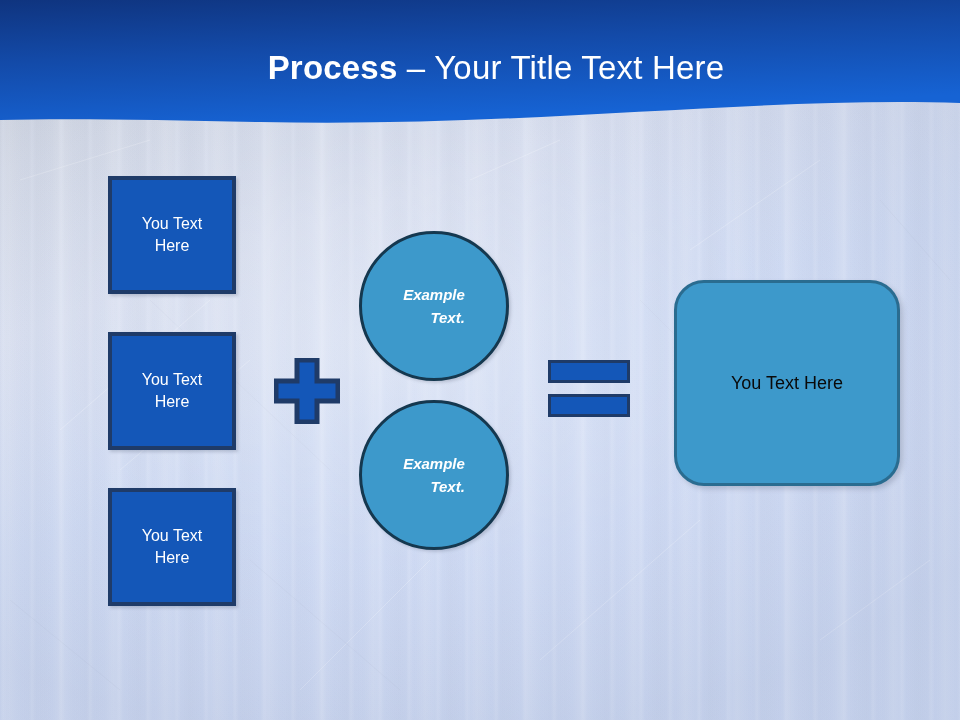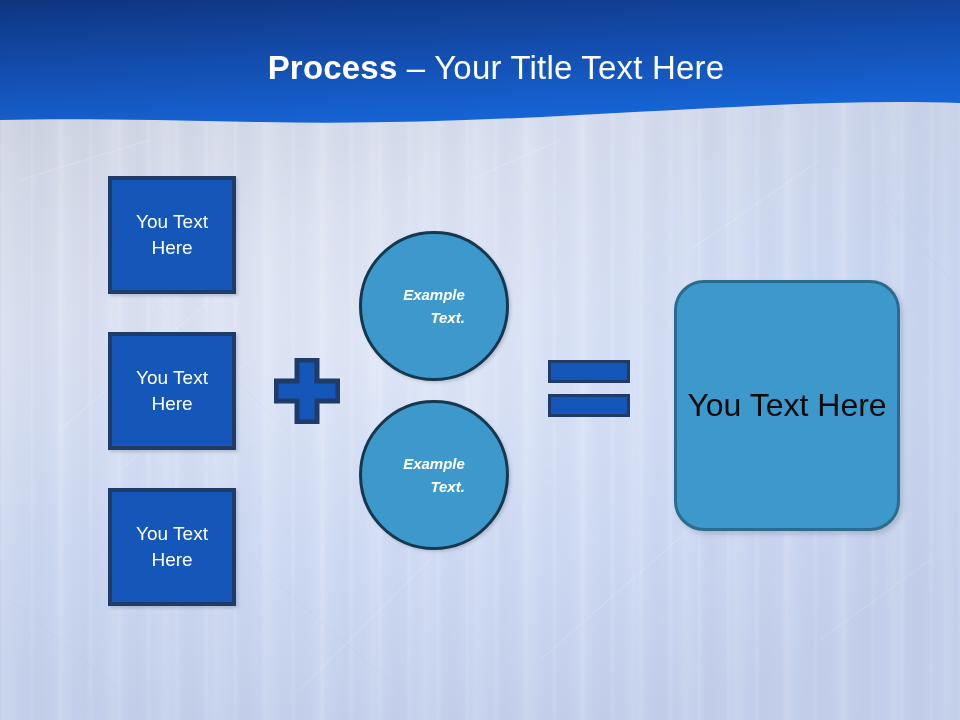--- a/index.html
+++ b/index.html
@@ -100,21 +100,21 @@
     width: 128px;
     height: 118px;
     background: #1457B8;
     border: 4px solid #1F3B68;
     box-sizing: border-box;
     display: flex;
     align-items: center;
     justify-content: center;
     text-align: center;
     color: #ffffff;
-    font-size: 19px;
+    font-size: 16px;
     line-height: 1.35;
     box-shadow: 2px 2px 3px rgba(90,100,125,0.28);
   }
   #inbox-1 { left: 108px; top: 176px; }
   #inbox-2 { left: 108px; top: 332px; }
   #inbox-3 { left: 108px; top: 488px; }
 
   
   .plus {
     position: absolute;
@@ -166,31 +166,31 @@
   }
   #eq-bar-top    { top: 0px; }
   #eq-bar-bottom { top: 34px; }
 
   
   .result {
     position: absolute;
     left: 674px;
     top: 280px;
     width: 226px;
-    height: 251px;
+    height: 206px;
     border-radius: 30px;
     background: #3D99CB;
     border: 3px solid #2A6C90;
     box-sizing: border-box;
     display: flex;
     align-items: center;
     justify-content: center;
     text-align: center;
     color: #0A0A0A;
-    font-size: 32px;
+    font-size: 18px;
     box-shadow: 3px 3px 5px rgba(90,100,125,0.28);
   }
 </style>
 </head>
 <body>
 
 <div id="slide">
 
   <div class="bg-base"></div>
   <div class="bg-streaks"></div>

